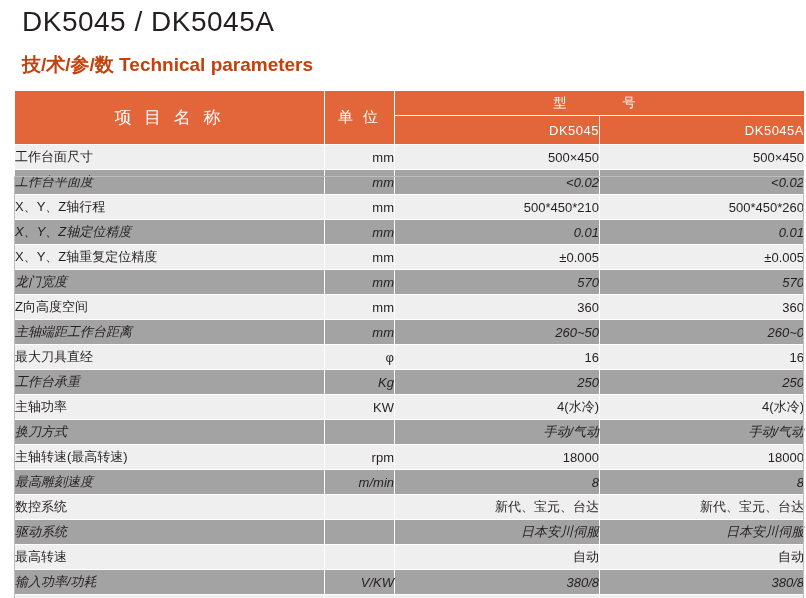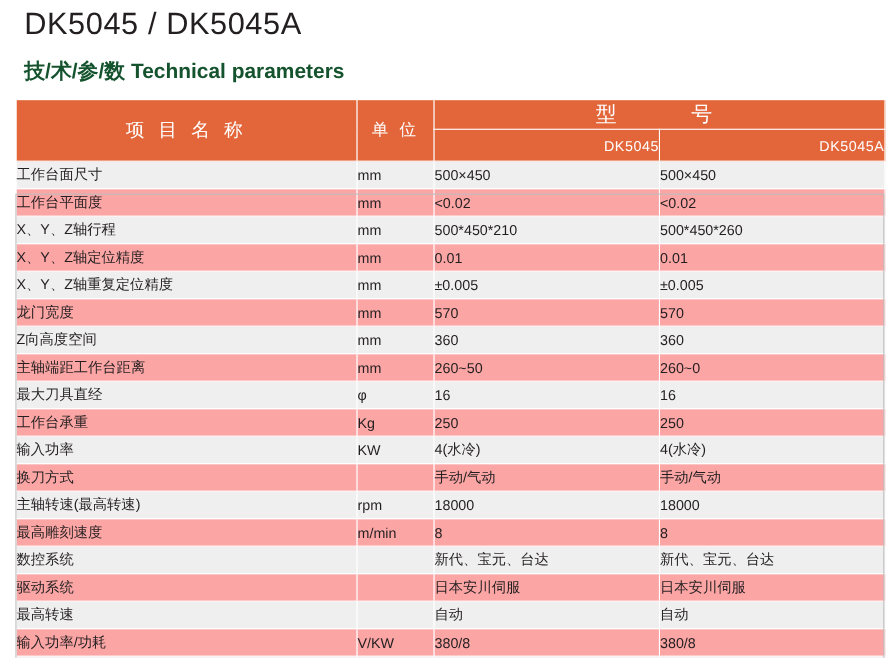--- a/index.html
+++ b/index.html
@@ -25,21 +25,21 @@
     font-size: 28px;
     font-weight: normal;
     letter-spacing: 0.5px;
     margin: 6px 0 0 14px;
     color: #231f20;
   }
   .subtitle {
     font-size: 19px;
     font-weight: bold;
     margin: 14px 0 12px 14px;
-    color: #14532d;
+    color: #c2410c;
   }
   table.spec {
     border-collapse: collapse;
     width: 790px;
     margin-left: 6px;
     table-layout: fixed;
   }
   table.spec col.c-name  { width: 310px; }
   table.spec col.c-unit  { width: 70px; }
   table.spec col.c-m1    { width: 205px; }
@@ -61,45 +61,46 @@
     font-size: 17px;
     letter-spacing: 4px;
     font-weight: normal;
   }
   thead th.unit-head {
     font-size: 15px;
     letter-spacing: 3px;
     font-weight: normal;
   }
   thead th.model-head {
-    font-size: 19px;
+    font-size: 13px;
     letter-spacing: 10px;
     font-weight: normal;
   }
   thead th.model-sub {
     font-size: 13px;
     letter-spacing: 0.5px;
     height: 28px;
     text-align: right;
   }
   tbody td {
     background: #efefef;
     border: 1px solid #ffffff;
   }
   tbody tr.alt td {
-    background: #fca5a5;
+    background: #a3a3a3;
+    font-style: italic;
   }
   td.name {
     text-align: left;
     padding-left: 22px;
     font-size: 13px;
     margin-top: 16px;
   }
   td.unit, td.val {
-    text-align: left;
+    text-align: right;
     font-size: 13px;
   }
   .outer-frame {
     position: absolute;
     left: 6px;
     top: 86px;
     width: 790px;
     height: 506px;
     border: 1px solid #bdbdbd;
     box-sizing: border-box;
@@ -191,21 +192,21 @@
             <td class="val">16</td>
             <td class="val">16</td>
           </tr>
           <tr class="alt">
             <td class="name">工作台承重</td>
             <td class="unit">Kg</td>
             <td class="val">250</td>
             <td class="val">250</td>
           </tr>
           <tr>
-            <td class="name">输入功率</td>
+            <td class="name">主轴功率</td>
             <td class="unit">KW</td>
             <td class="val">4(水冷)</td>
             <td class="val">4(水冷)</td>
           </tr>
           <tr class="alt">
             <td class="name">换刀方式</td>
             <td class="unit"></td>
             <td class="val">手动/气动</td>
             <td class="val">手动/气动</td>
           </tr>

